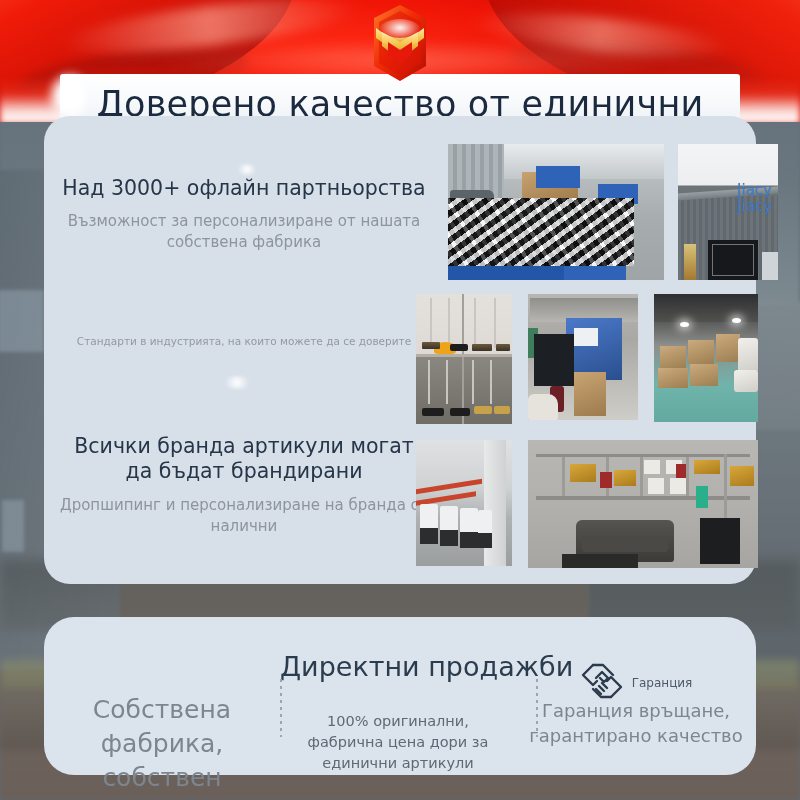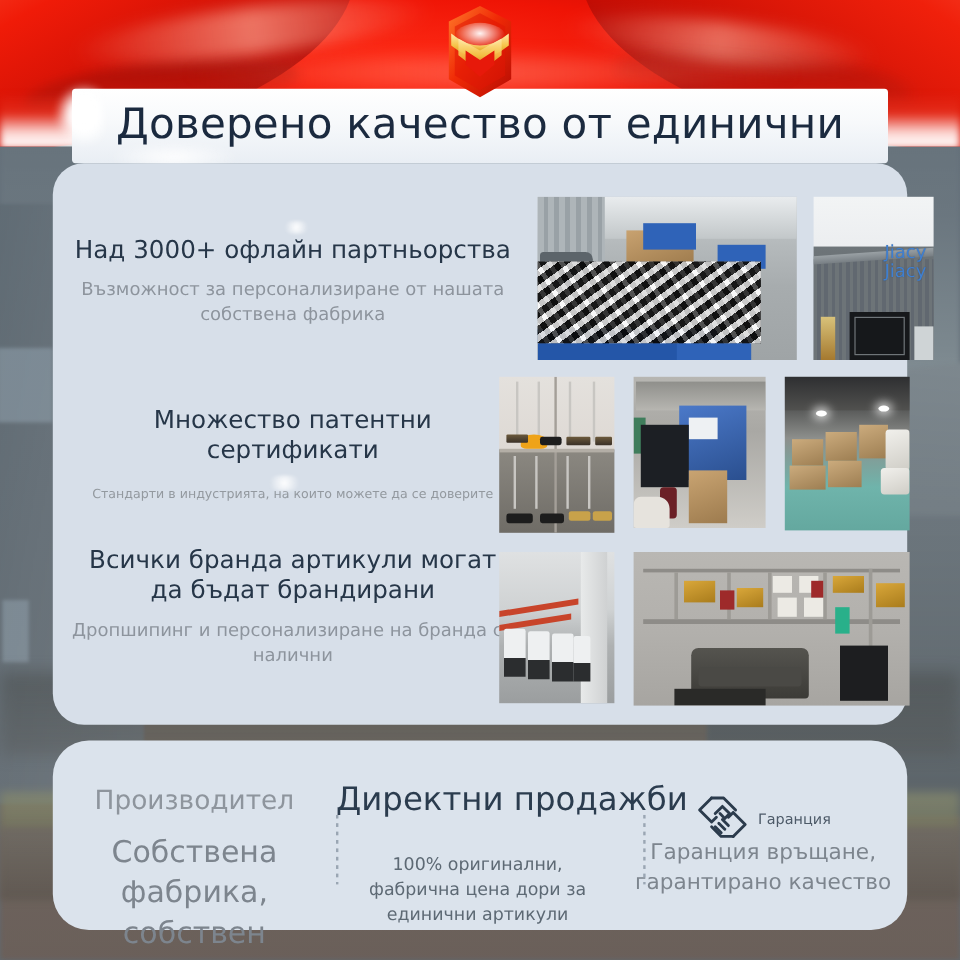--- a/index.html
+++ b/index.html
@@ -122,21 +122,21 @@
     filter:blur(3px);pointer-events:none;
   }
   #page-title{
     position:absolute;left:60px;top:80px;width:680px;height:48px;z-index:5;
     display:flex;align-items:center;justify-content:center;
     font-size:35px;font-weight:400;color:#1b2a3f;letter-spacing:.2px;white-space:nowrap;
   }
 
   
   #main-card{
-    position:absolute;left:44px;top:136px;width:712px;height:468px;z-index:6;
+    position:absolute;left:44px;top:116px;width:712px;height:468px;z-index:6;
     background:#d7dfe9;border-radius:26px;
   }
 
   .feature-block{position:absolute;left:14px;width:372px;text-align:center;color:#2a3a4d;}
   .feature-title{font-size:20.5px;font-weight:400;line-height:1.24;color:#263648;}
   .feature-sub{margin-top:10px;font-size:15px;line-height:1.38;color:#8d949d;font-weight:400;}
   .feature-sub.tiny{font-size:10.5px;line-height:1.4;margin-top:16px;color:#93999f;}
 
   #fb-1{top:60px;}
   #fb-2{top:202px;}
@@ -331,21 +331,20 @@
 <div id="page-title">Доверено качество от единични</div>
 
 <div id="main-card">
 
   <div class="feature-block" id="fb-1">
     <div class="feature-title">Над 3000+ офлайн партньорства</div>
     <div class="feature-sub">Възможност за персонализиране от нашата собствена фабрика</div>
   </div>
 
   <div class="feature-block" id="fb-2">
-    <div class="feature-title">Множество патентни сертификати</div>
     <div class="feature-sub tiny">Стандарти в индустрията, на които можете да се доверите</div>
   </div>
 
   <div class="feature-block" id="fb-3">
     <div class="feature-title">Всички бранда артикули могат да бъдат брандирани</div>
     <div class="feature-sub">Дропшипинг и персонализиране на бранда са налични</div>
   </div>
 
   <div class="spark" style="left:190px;top:48px;width:26px;height:11px;"></div>
   <div class="spark" style="left:176px;top:260px;width:34px;height:13px;"></div>
@@ -455,21 +454,20 @@
       <div class="tbl"></div>
       <div class="cab"></div>
     </div>
 
   </div>
 </div>
 
 <div id="bottom-card">
 
   <div class="bcol" id="bcol-1">
-    <div class="bhead" id="bhead-1">Производител</div>
     <div class="bbody" id="bbody-1">Собствена фабрика, собствен магазин</div>
   </div>
 
   <div class="bcol" id="bcol-2">
     <div class="bhead" id="bhead-2">Директни продажби</div>
     <div class="bbody" id="bbody-2">100% оригинални, фабрична цена дори за единични артикули</div>
   </div>
 
   <div class="bcol" id="bcol-3">
     <div class="bhead" id="bhead-3">

